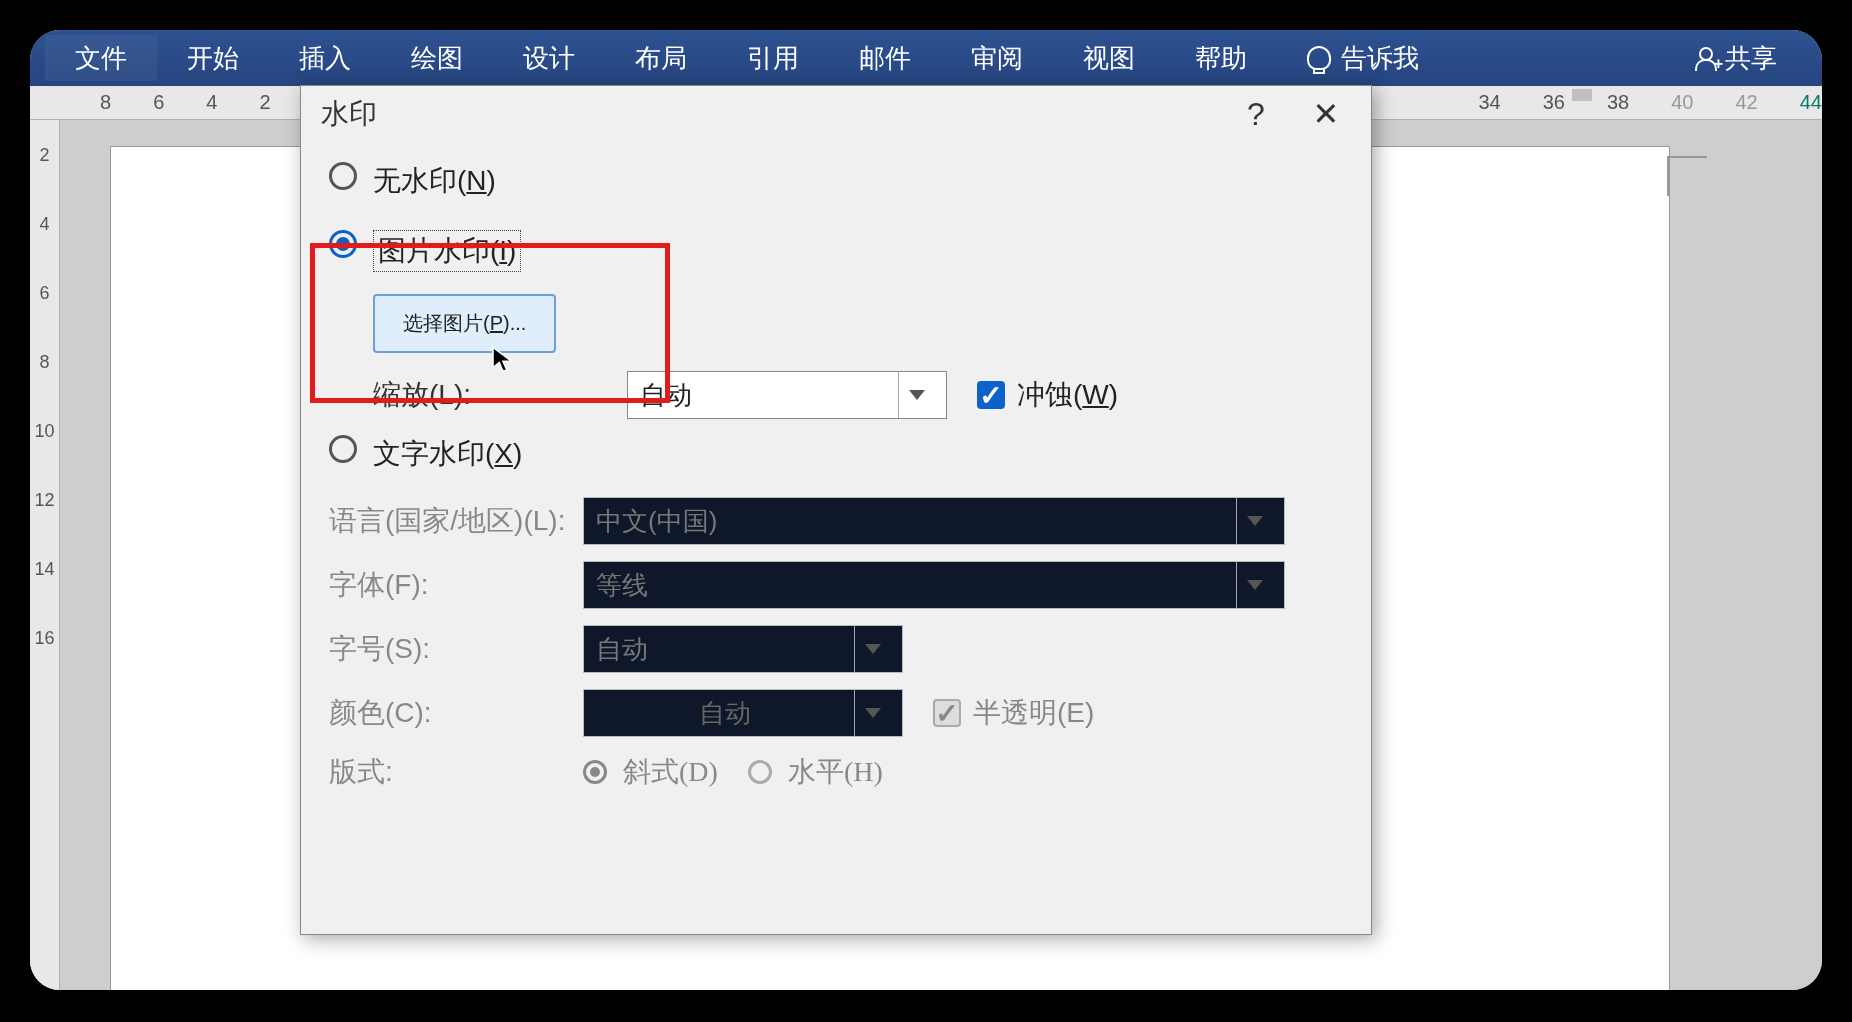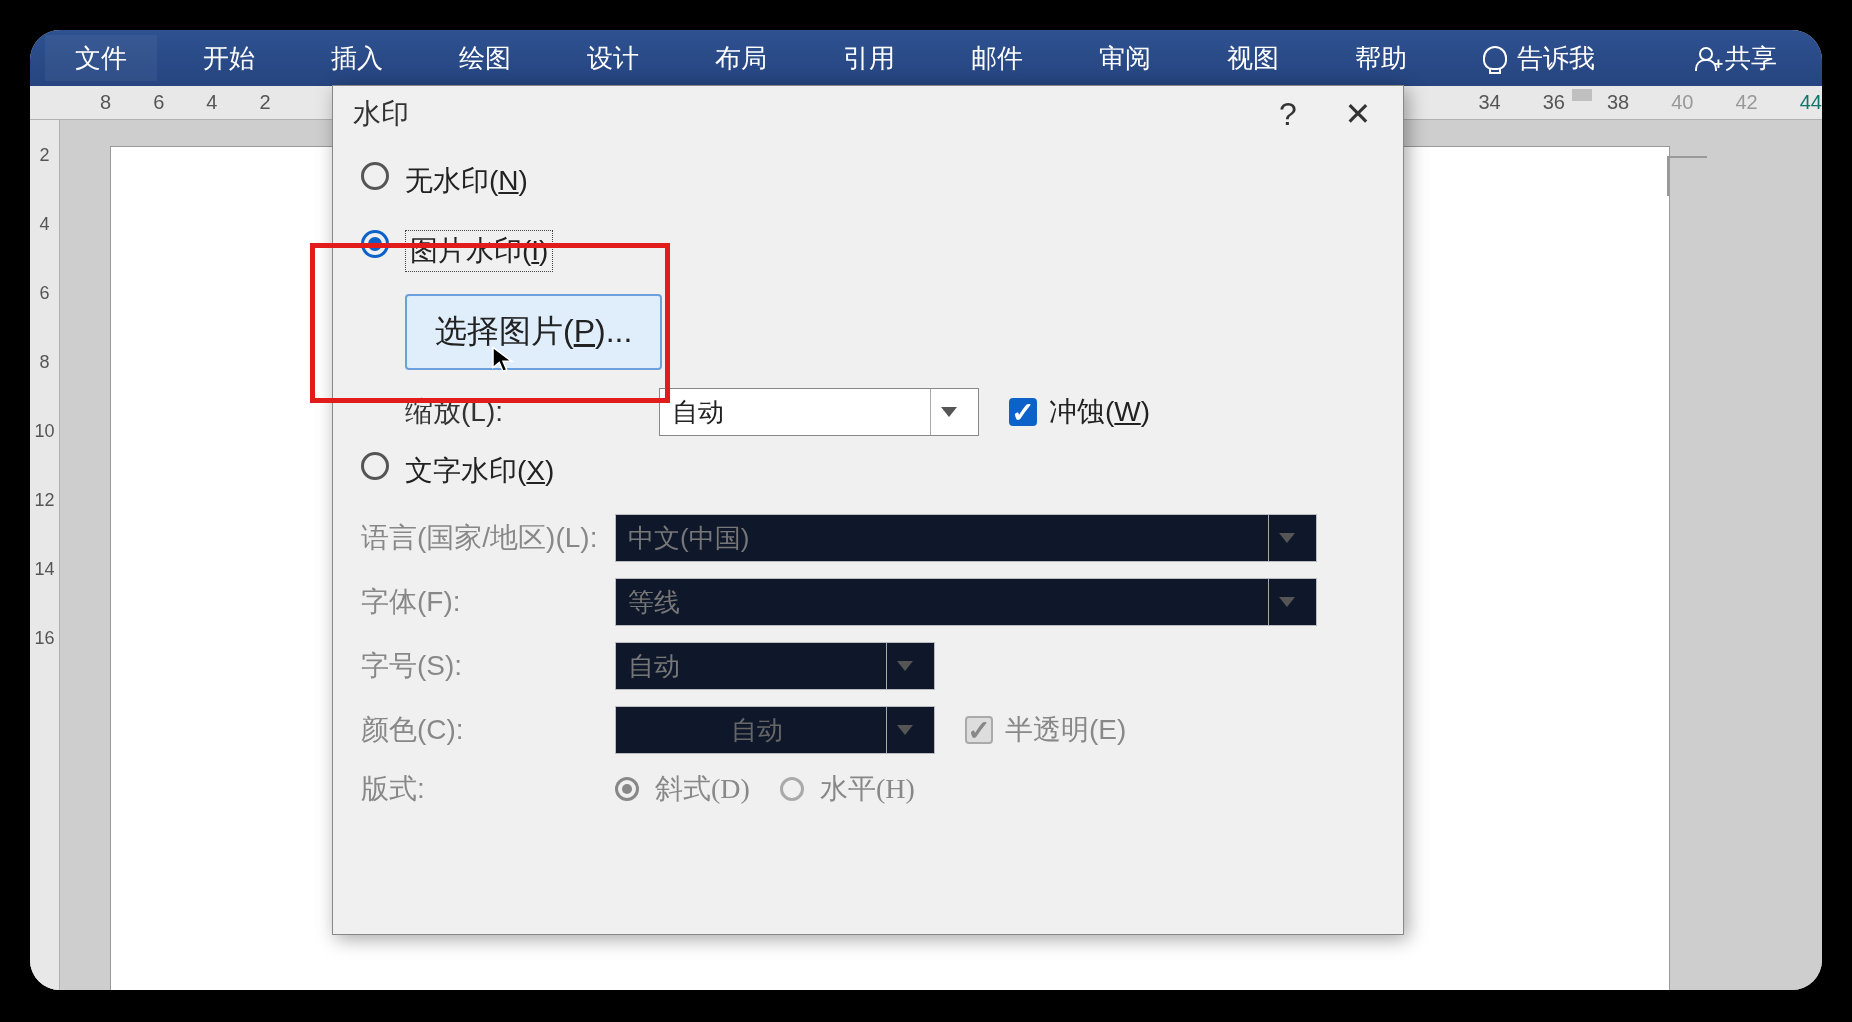--- a/index.html
+++ b/index.html
@@ -23,21 +23,20 @@
     }
     .ribbon-tabs {
       display: flex;
       align-items: center;
       background: #2a4a8a;
       background: linear-gradient(to bottom, #2e5190, #264580);
       height: 56px;
       padding: 5px 15px;
       color: #fff;
       font-size: 26px;
-      gap: 16px;
     }
     .ribbon-tabs .tab {
       padding: 0 30px;
       height: 100%;
       display: flex;
       align-items: center;
       cursor: pointer;
     }
     .ribbon-tabs .tab.file {
       background: rgba(255,255,255,0.05);
@@ -129,21 +128,21 @@
     .margin-indicator{
       position:absolute;
       top:3px;
       width:20px;height:12px;
       background:#c0c0c0;
     }
 
     
     .dialog {
       position: absolute;
-      left: 332px;
+      left: 300px;
       top: 85px;
       width: 1072px;
       height: 850px;
       background: #f0f0f0;
       border: 1px solid #888;
       box-shadow: 4px 4px 18px rgba(0,0,0,0.35);
     }
     .dialog-titlebar {
       display:flex;
       align-items:center;
@@ -191,21 +190,21 @@
       margin-left:44px;
     }
     .indent-block2{
     }
     .select-pic-btn{
       display:inline-block;
       background:#e0eefc;
       border:2px solid #6ba0dc;
       border-radius:4px;
       padding:14px 28px;
-      font-size:32px;
+      font-size:20px;
       cursor:pointer;
       margin:10px 0 18px 0;
     }
     .cursor-arrow{
       position:absolute;
       left:490px;top:345px;
       width:0;height:0;
       z-index:60;
     }
     .cursor-svg{width:26px;height:30px}

